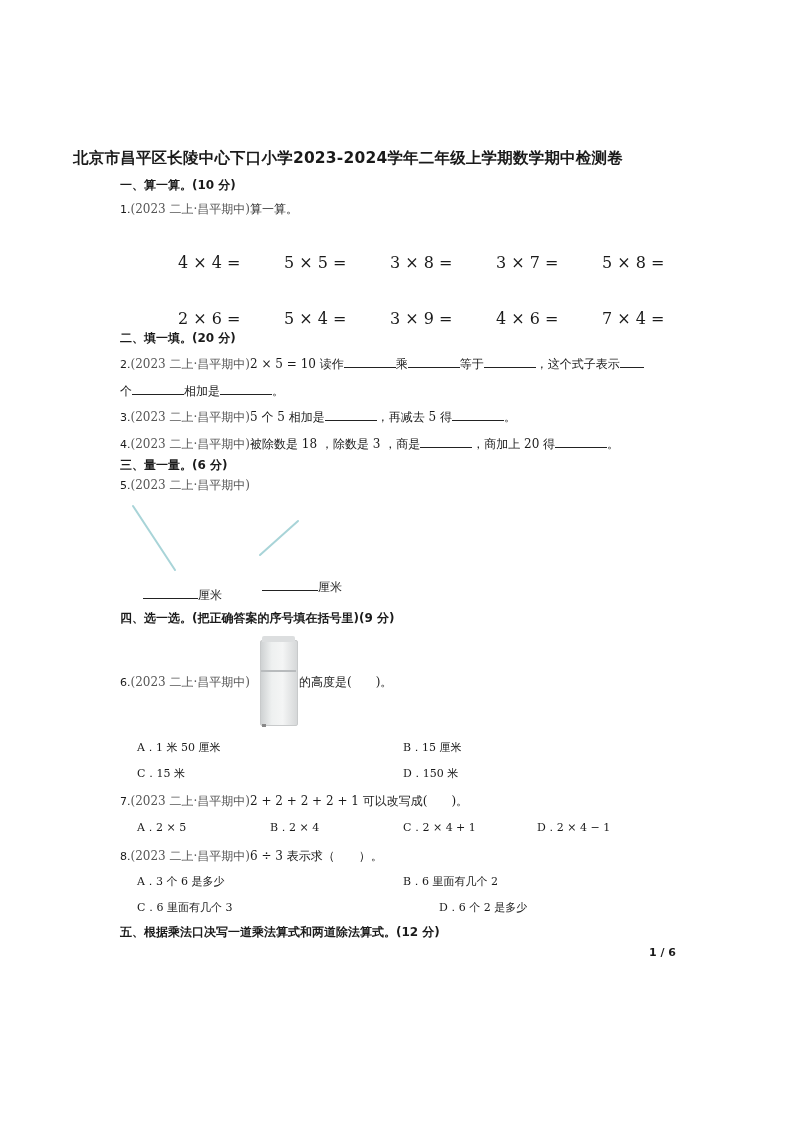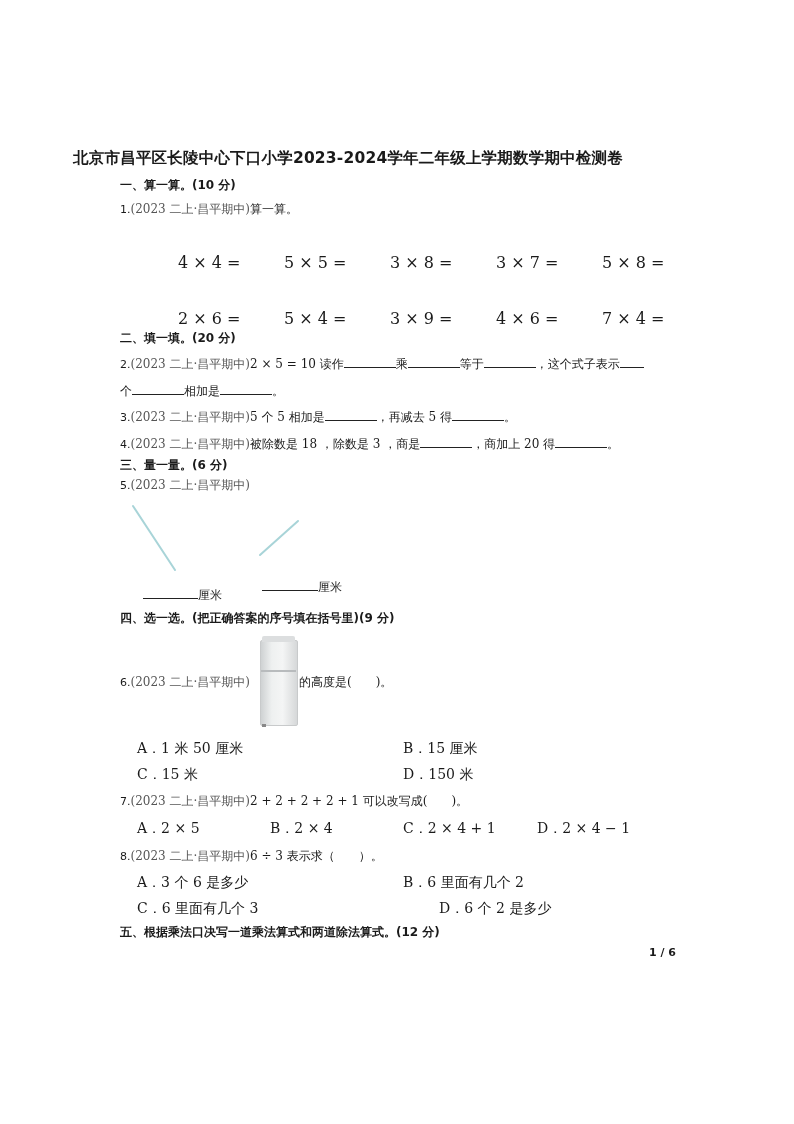--- a/index.html
+++ b/index.html
@@ -7,21 +7,21 @@
            font-family: "DejaVu Serif", "Liberation Serif", serif; color: #1a1a1a; }
     .abs { position: absolute; white-space: nowrap; }
     .title { left: 8px; width: 680px; top: 148px; text-align: center; font-family: "DejaVu Sans", "Liberation Sans", sans-serif;
              font-weight: bold; font-size: 15.5px; letter-spacing: 0.2px; }
     .section { font-family: "DejaVu Sans", "Liberation Sans", sans-serif; font-weight: bold; font-size: 12px; left: 120px; }
     .q { font-size: 12px; left: 120px; }
     .qnum { font-family: "DejaVu Sans", "Liberation Sans", sans-serif; font-size: 11px; }
     .tag { color: #555; font-size: 12px; }
     .calc { font-size: 16px; }
     .blank { display: inline-block; border-bottom: 1px solid #222; height: 12px; vertical-align: baseline; }
-    .opt { font-size: 14px; }
+    .opt { font-size: 11px; }
     .pagenum { right: 118px; top: 946px; font-family: "DejaVu Sans", "Liberation Sans", sans-serif; font-weight: bold; font-size: 11px; }
     .fridge { position: absolute; left: 260px; top: 636px; width: 38px; height: 90px; }
     .fridge-body { position: absolute; left: 0; top: 4px; width: 36px; height: 84px;
                    background: linear-gradient(90deg, #cfd2d3 0%, #eef0f0 30%, #f4f5f5 60%, #d6d8d9 100%);
                    border: 1px solid #c8cacb; border-radius: 2px; }
     .fridge-top { position: absolute; left: 2px; top: 0; width: 33px; height: 6px; background: #dcdedf; border-radius: 2px 2px 0 0; }
     .fridge-split { position: absolute; left: 1px; top: 34px; width: 35px; height: 2px; background: #b8bbbd; }
     .fridge-foot { position: absolute; left: 2px; bottom: -1px; width: 4px; height: 3px; background: #888; }
   </style>
 </head>

